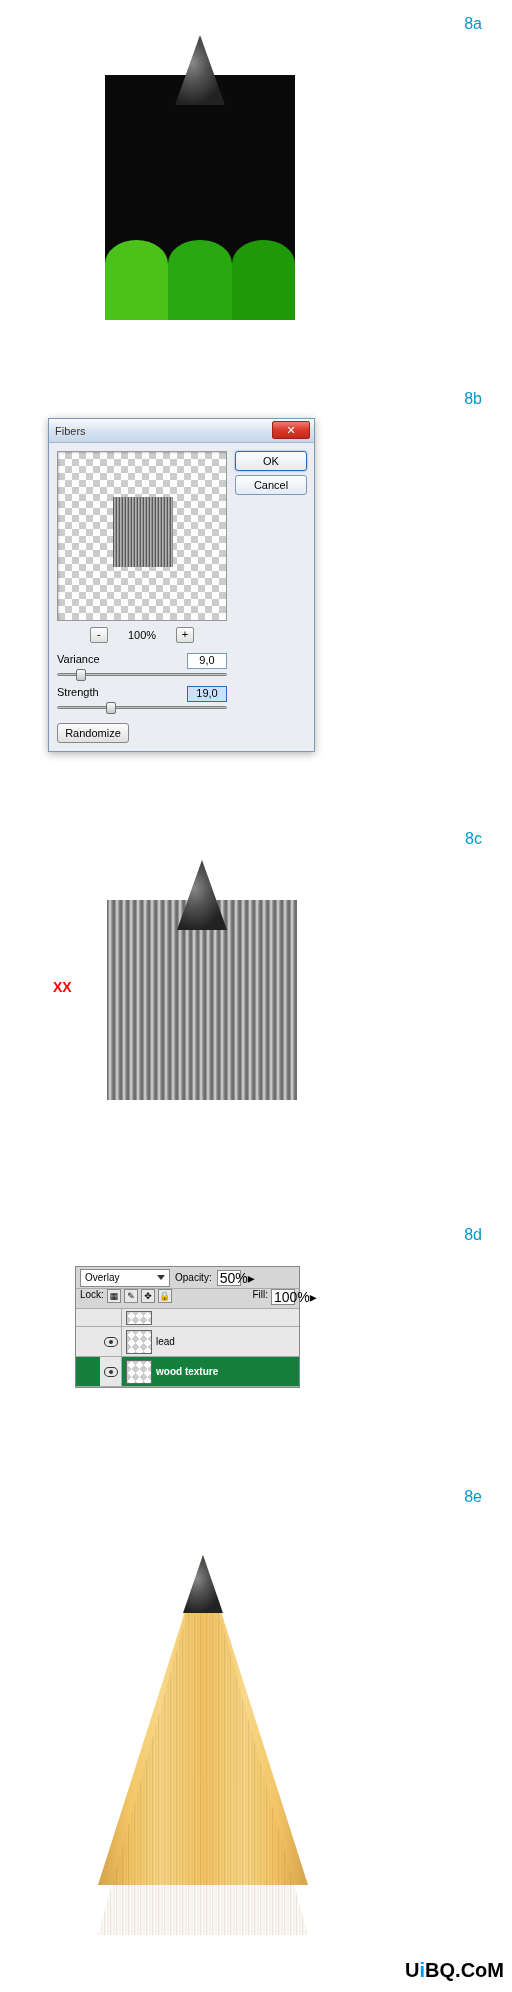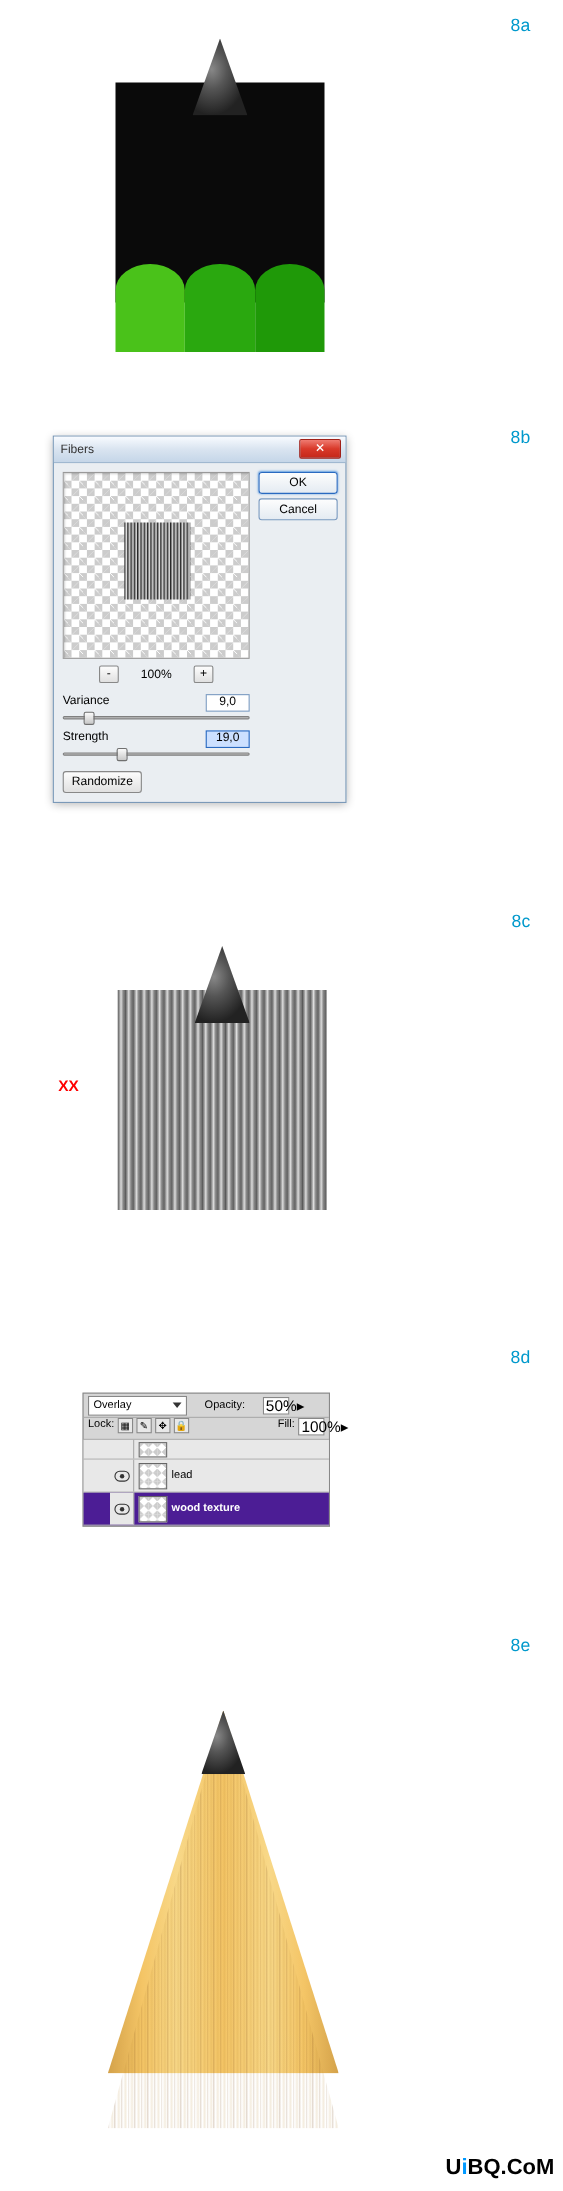--- a/index.html
+++ b/index.html
@@ -252,21 +252,21 @@
     background: #d6d6d6;
     border: 1px solid #888;
     font-size: 10px;
   }
   .layers-top {
     display: flex;
     align-items: center;
     height: 22px;
     padding: 0 4px;
     border-bottom: 1px solid #aaa;
-    gap: 16px;
+    gap: 5px;
   }
   .blend-select {
     width: 90px;
     height: 18px;
     border: 1px solid #888;
     background: #fff;
     font-size: 10px;
     padding: 0 4px;
     display: flex;
     align-items: center;
@@ -310,21 +310,21 @@
   }
   .layer-row {
     display: flex;
     align-items: center;
     height: 30px;
     border-bottom: 1px solid #aaa;
     background: #e8e8e8;
     padding-left: 24px;
   }
   .layer-row.selected {
-    background: #4c1d95;
+    background: #15803d;
     color: #fff;
   }
   .layer-row.half { height: 18px; }
   .eye-col {
     width: 22px;
     height: 100%;
     border-right: 1px solid #aaa;
     display: flex;
     align-items: center;
     justify-content: center;
@@ -409,21 +409,21 @@
   <div class="black-bg"></div>
   <div class="cone"></div>
   <div class="scallops">
     <div class="scallop s1"></div>
     <div class="scallop s2"></div>
     <div class="scallop s3"></div>
   </div>
 </div>
 
 <div class="step-label" style="top:390px;">8b</div>
-<div class="dialog" style="top:396px; left:48px;">
+<div class="dialog" style="top:418px; left:48px;">
   <div class="dialog-titlebar">
     <span class="dialog-title">Fibers</span>
     <div class="dialog-close">✕</div>
   </div>
   <div class="dialog-body">
     <div class="preview-area">
       <div class="preview-box">
         <div class="preview-fibers"></div>
       </div>
       <div class="zoom-row">

